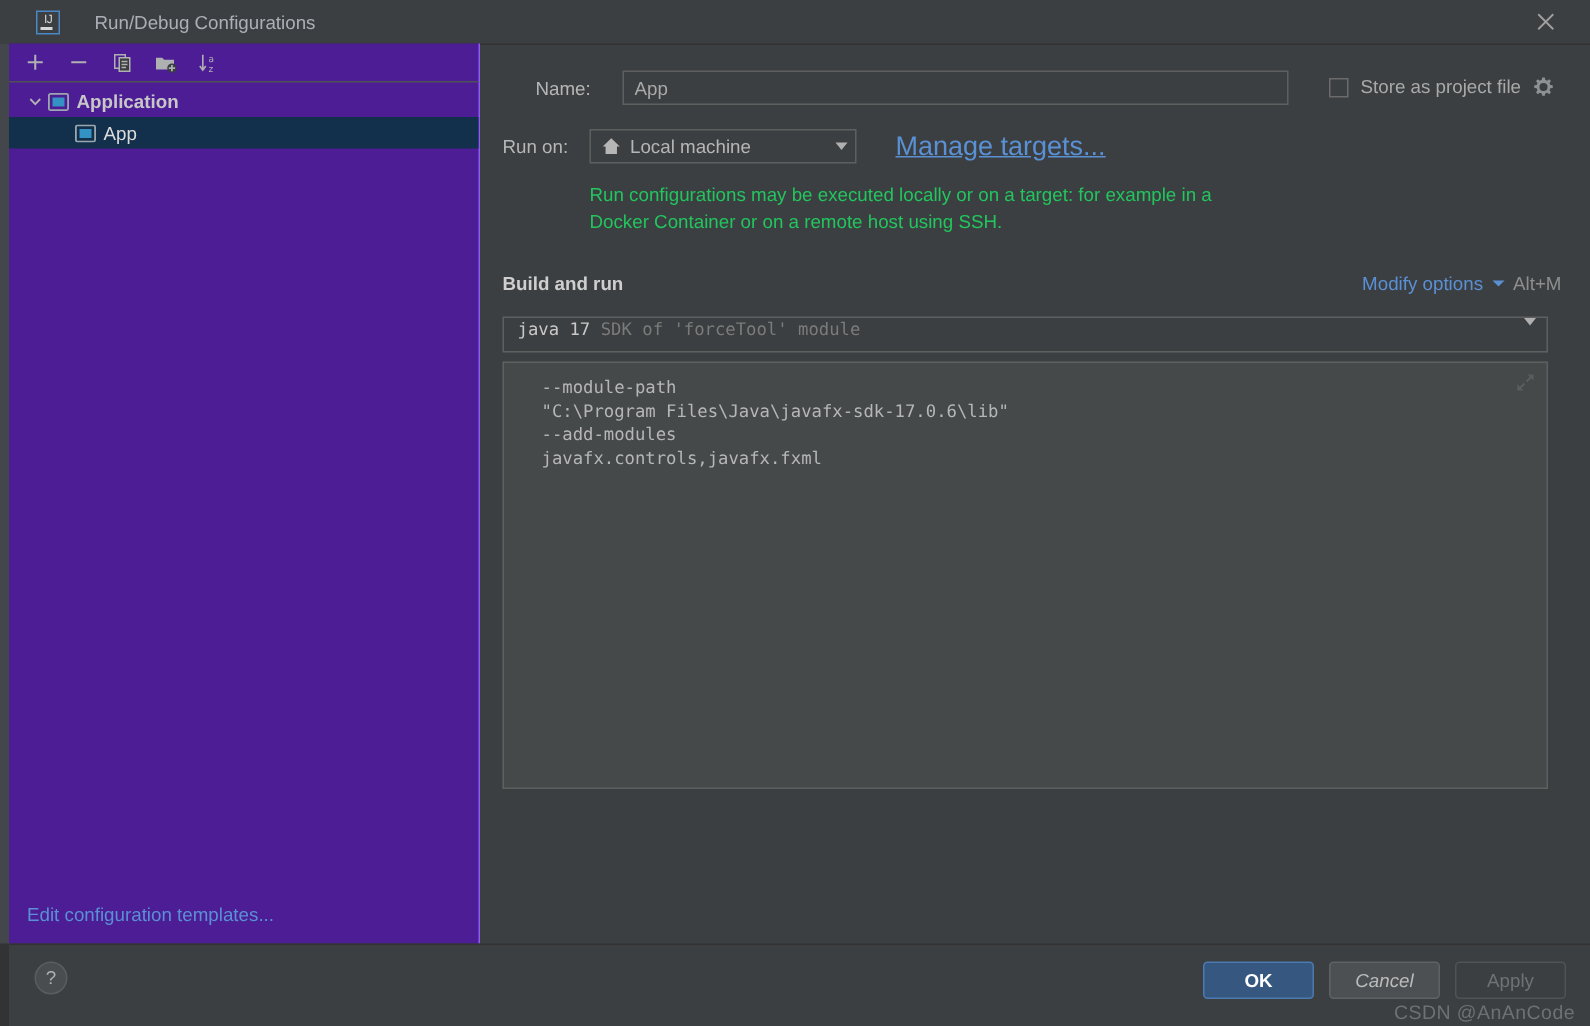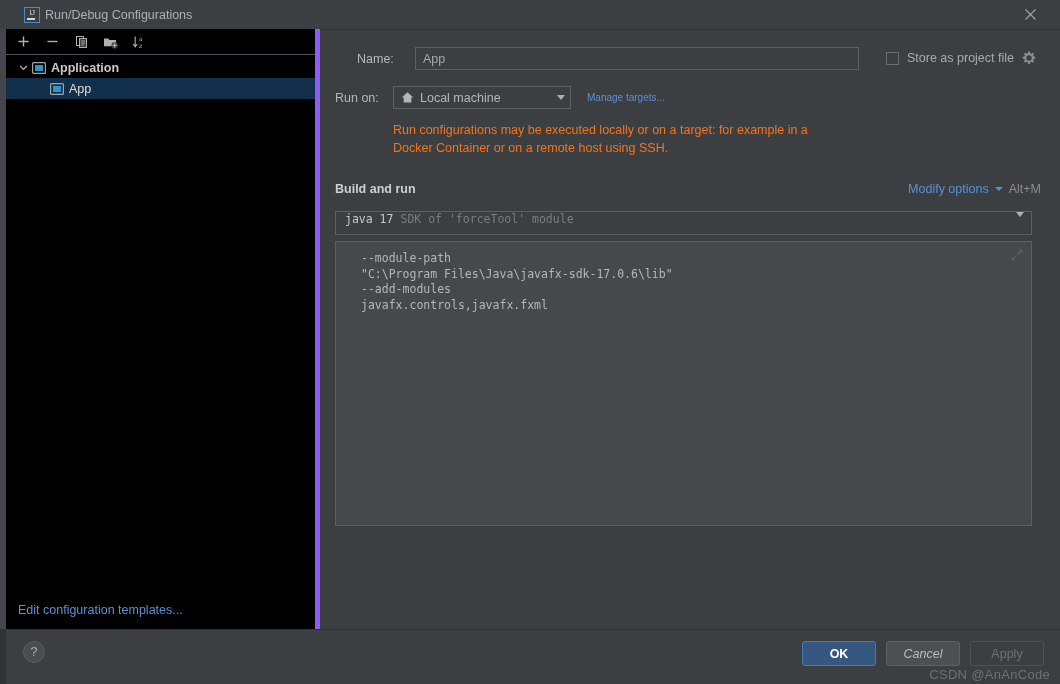--- a/index.html
+++ b/index.html
@@ -51,21 +51,21 @@
     letter-spacing: -0.5px;
   }
   .title-ij-icon::after {
     content: "";
     position: absolute;
     left: 2px; bottom: 2px;
     width: 8px; height: 2px;
     background: #d6d6d6;
   }
   .title-text {
-    margin-left: 5px;
+    margin-left: 23px;
     font-size: 12.5px;
     color: #a9b0b6;
   }
   .title-close {
     position: absolute;
     right: 10px; top: 0;
     width: 44px; height: 29px;
     display: flex; align-items: center; justify-content: center;
     cursor: default;
   }
@@ -83,22 +83,22 @@
     left: 0; top: 629px;
     width: 6px; height: 55px;
     background: #313335;
   }
 
   
   .sidebar {
     position: absolute;
     left: 6px; top: 29px;
     width: 314px; height: 600px;
-    background: #000000;
-    border-right: 5px solid #8b5cf6;
+    background: #4c1d95;
+    border-right: 1px solid #8b5cf6;
     box-sizing: border-box;
   }
   .sb-toolbar {
     height: 25px;
     display: flex;
     align-items: center;
     padding-left: 9px;
     gap: 12px;
     border-bottom: 1px solid #4e5254;
   }
@@ -208,29 +208,30 @@
   .home-ic { width: 13px; height: 13px; margin-right: 6px; flex:none; }
   .combo-runon-text { flex: 1; color: #b6b6b6; font-size: 12.5px; }
   .caret {
     width: 0; height: 0;
     border-left: 4.5px solid transparent;
     border-right: 4.5px solid transparent;
     border-top: 5px solid #b0b0b0;
   }
   .link {
     color: #5a90d4;
-    font-size: 10px;
-    margin-left: 16px;
-    cursor: default;
+    font-size: 18px;
+    margin-left: 26px;
+    cursor: default;
+    text-decoration: underline;
   }
   .helptext {
     position: absolute;
     left: 72px; top: 92px;
     width: 420px;
-    color: #f97316;
+    color: #22c55e;
     font-size: 12.5px;
     line-height: 18px;
   }
 
   .build-head {
     position: absolute; left: 14px; top: 153px;
     font-weight: bold;
     color: #cfcfcf;
     font-size: 12.5px;
   }

